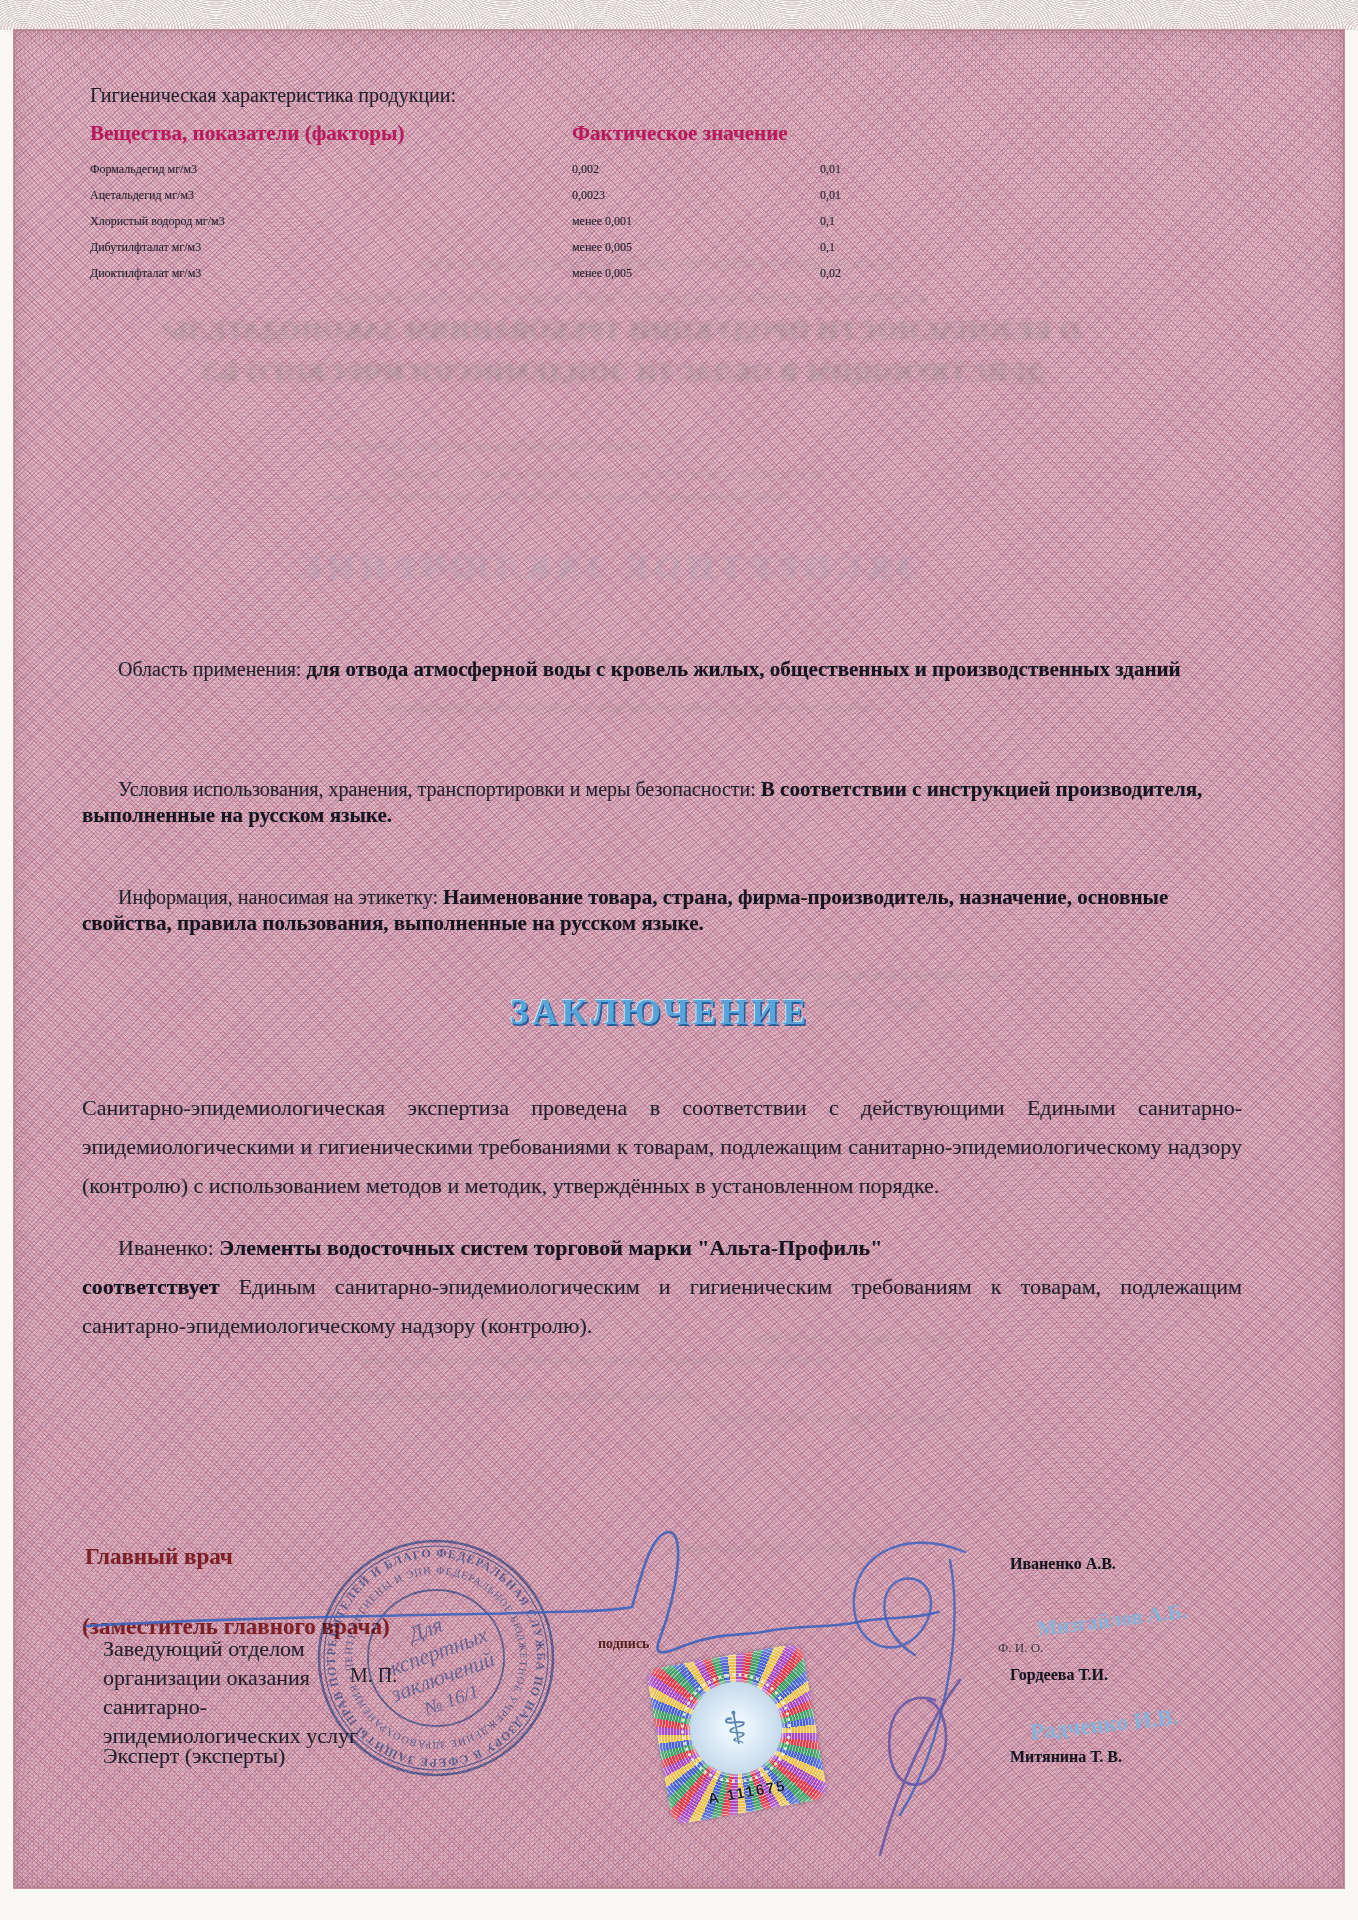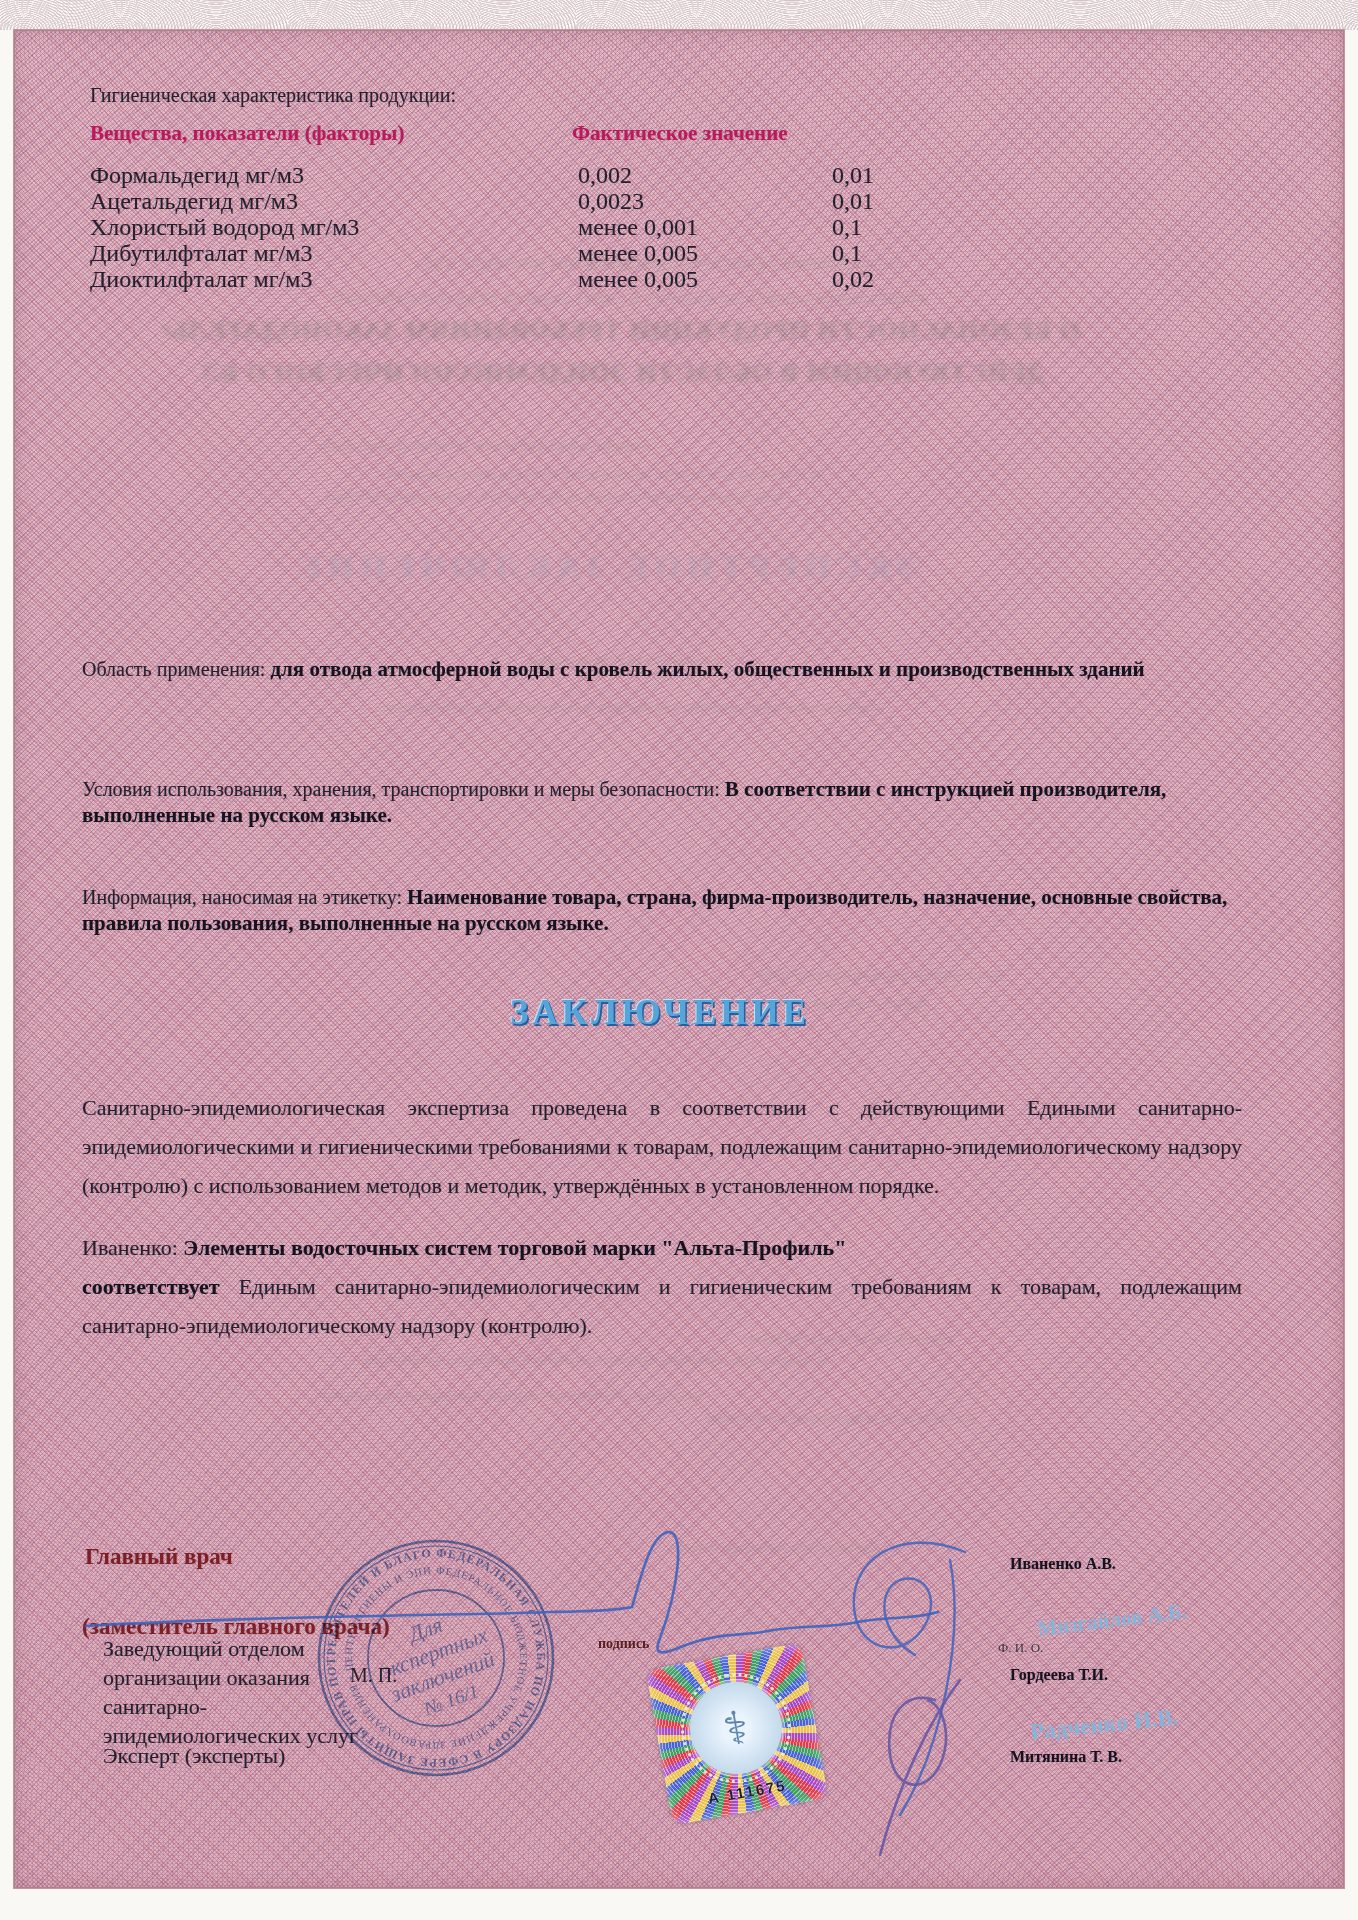--- a/index.html
+++ b/index.html
@@ -33,28 +33,28 @@
   .sheet{
     position:absolute;left:46px;top:46px;right:46px;bottom:46px;
     background:
       repeating-linear-gradient(0deg, rgba(255,255,255,.16) 0 2px, rgba(0,0,0,0) 2px 5px),
       linear-gradient(180deg,#f9e5e8 0%,#f7e0e3 45%,#f9e6e8 100%);
     border:2px solid #6e5f54;
     box-shadow:inset 0 0 0 1px #c8a29e, inset 0 0 46px rgba(236,204,210,.55);
   }
   .abs{position:absolute;z-index:10;}
   .chroma{text-shadow:.6px 0 rgba(205,45,35,.25), -.6px 0 rgba(40,150,210,.25);}
-  .lbl{font-weight:400;}
+  .lbl{font-weight:400;padding-left:36px;}
   b,.b{font-weight:700;color:#16121e;text-align:center;}
   
   .tbl{position:absolute;left:90px;top:84px;width:1180px;z-index:10;}
   .t-title{font-size:20px;margin:0 0 14px 0;}
   .t-head,.t-row{display:grid;grid-template-columns:482px 248px auto;align-items:baseline;}
   .t-head{font-weight:700;font-size:21px;margin-bottom:16px;color:#be185d;}
-  .t-row{font-size:24px;height:26px;gap:6px;}
+  .t-row{font-size:12px;height:26px;}
   
   .para{line-height:26px;font-size:20px;margin:0;}
   .para b{font-size:21px;}
   .concl-head{
     font-size:35px;font-weight:700;letter-spacing:4px;color:#57a4d8;
     text-shadow:1.6px 1.6px 0 #2a5d9e, -1px -1px 0 #bfe2f5, 0 0 2px rgba(90,160,215,.45);
     text-align:center;
   }
   .body-par{font-size:22px;line-height:39px;text-align:justify;margin:0;}
   

